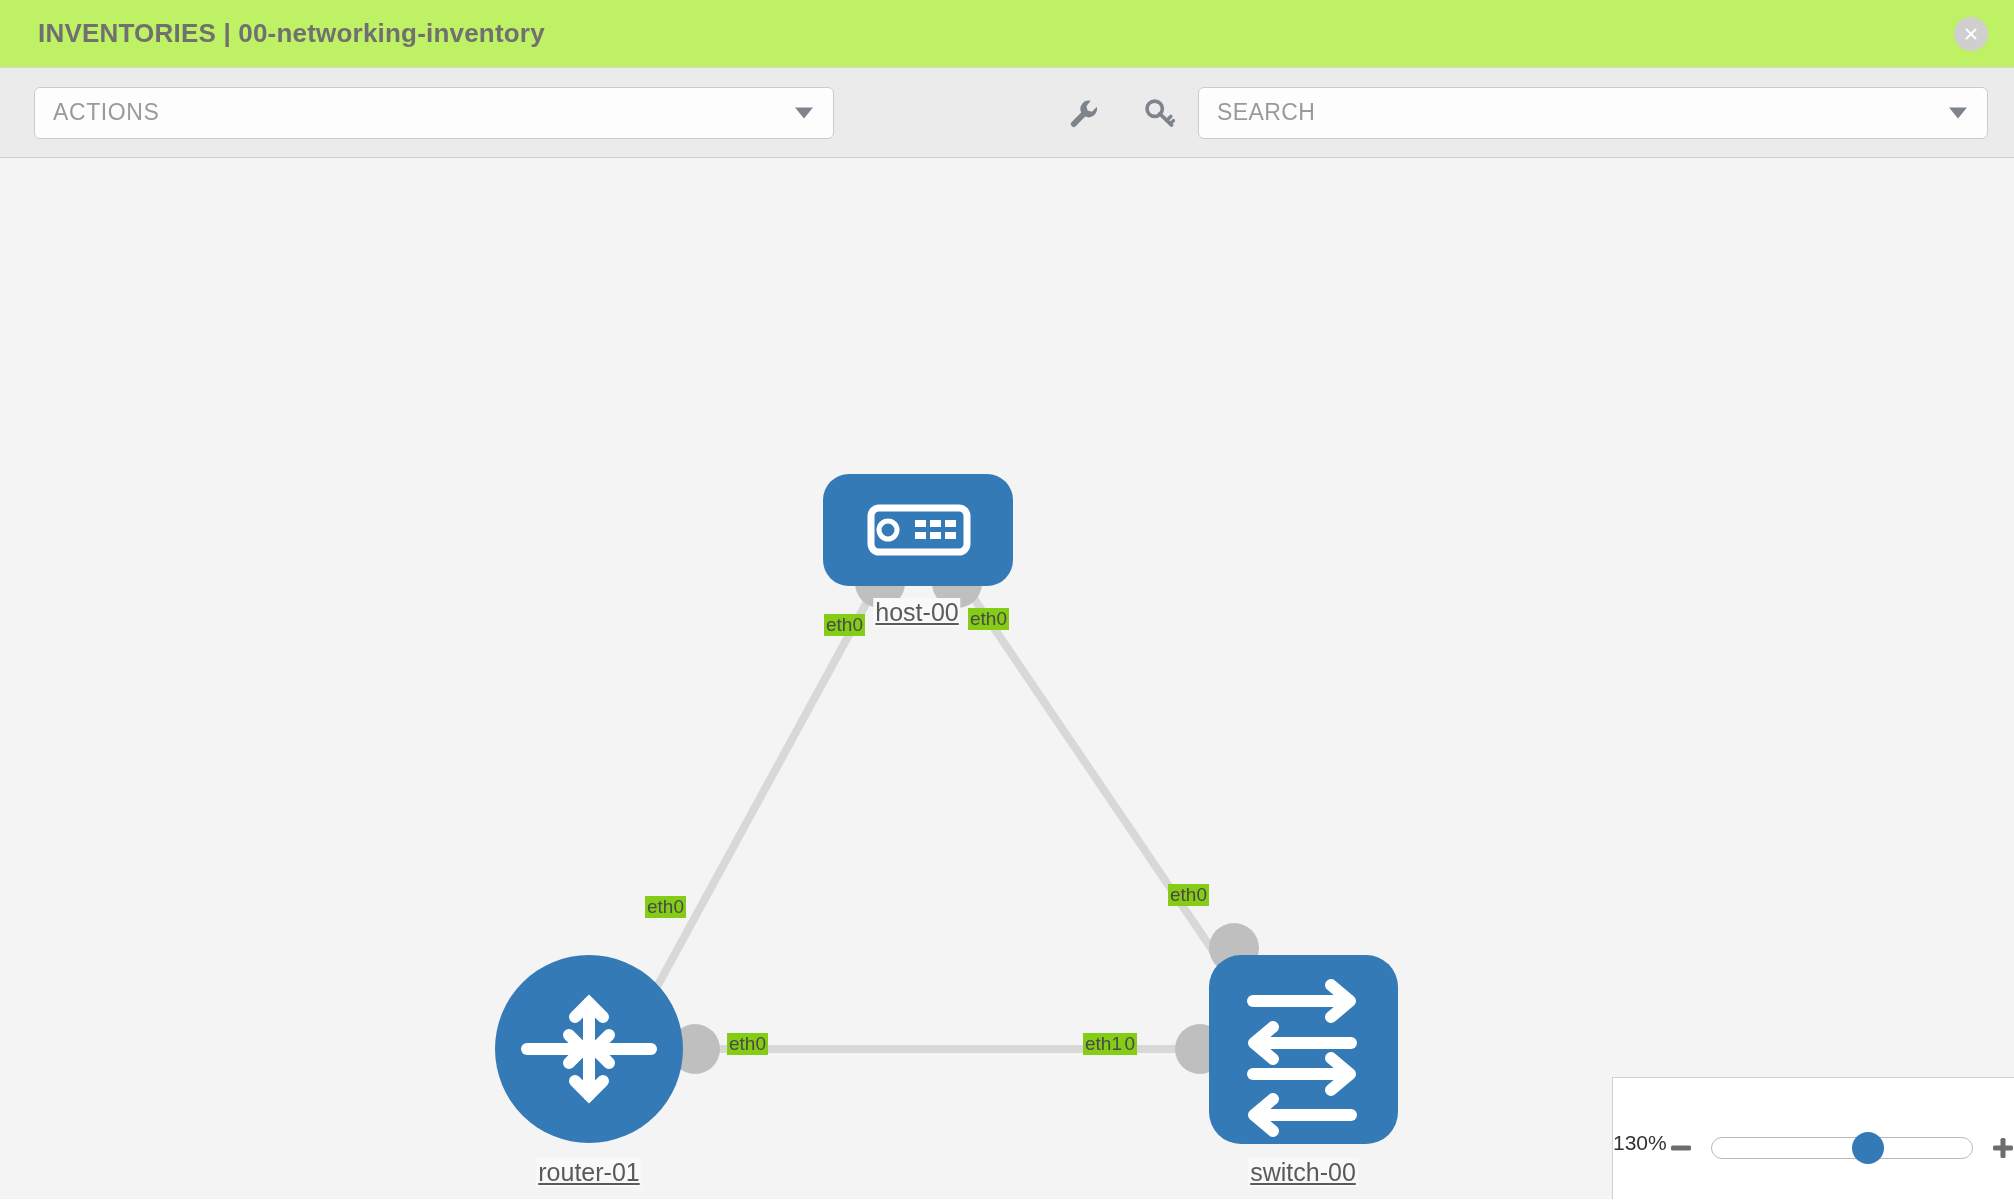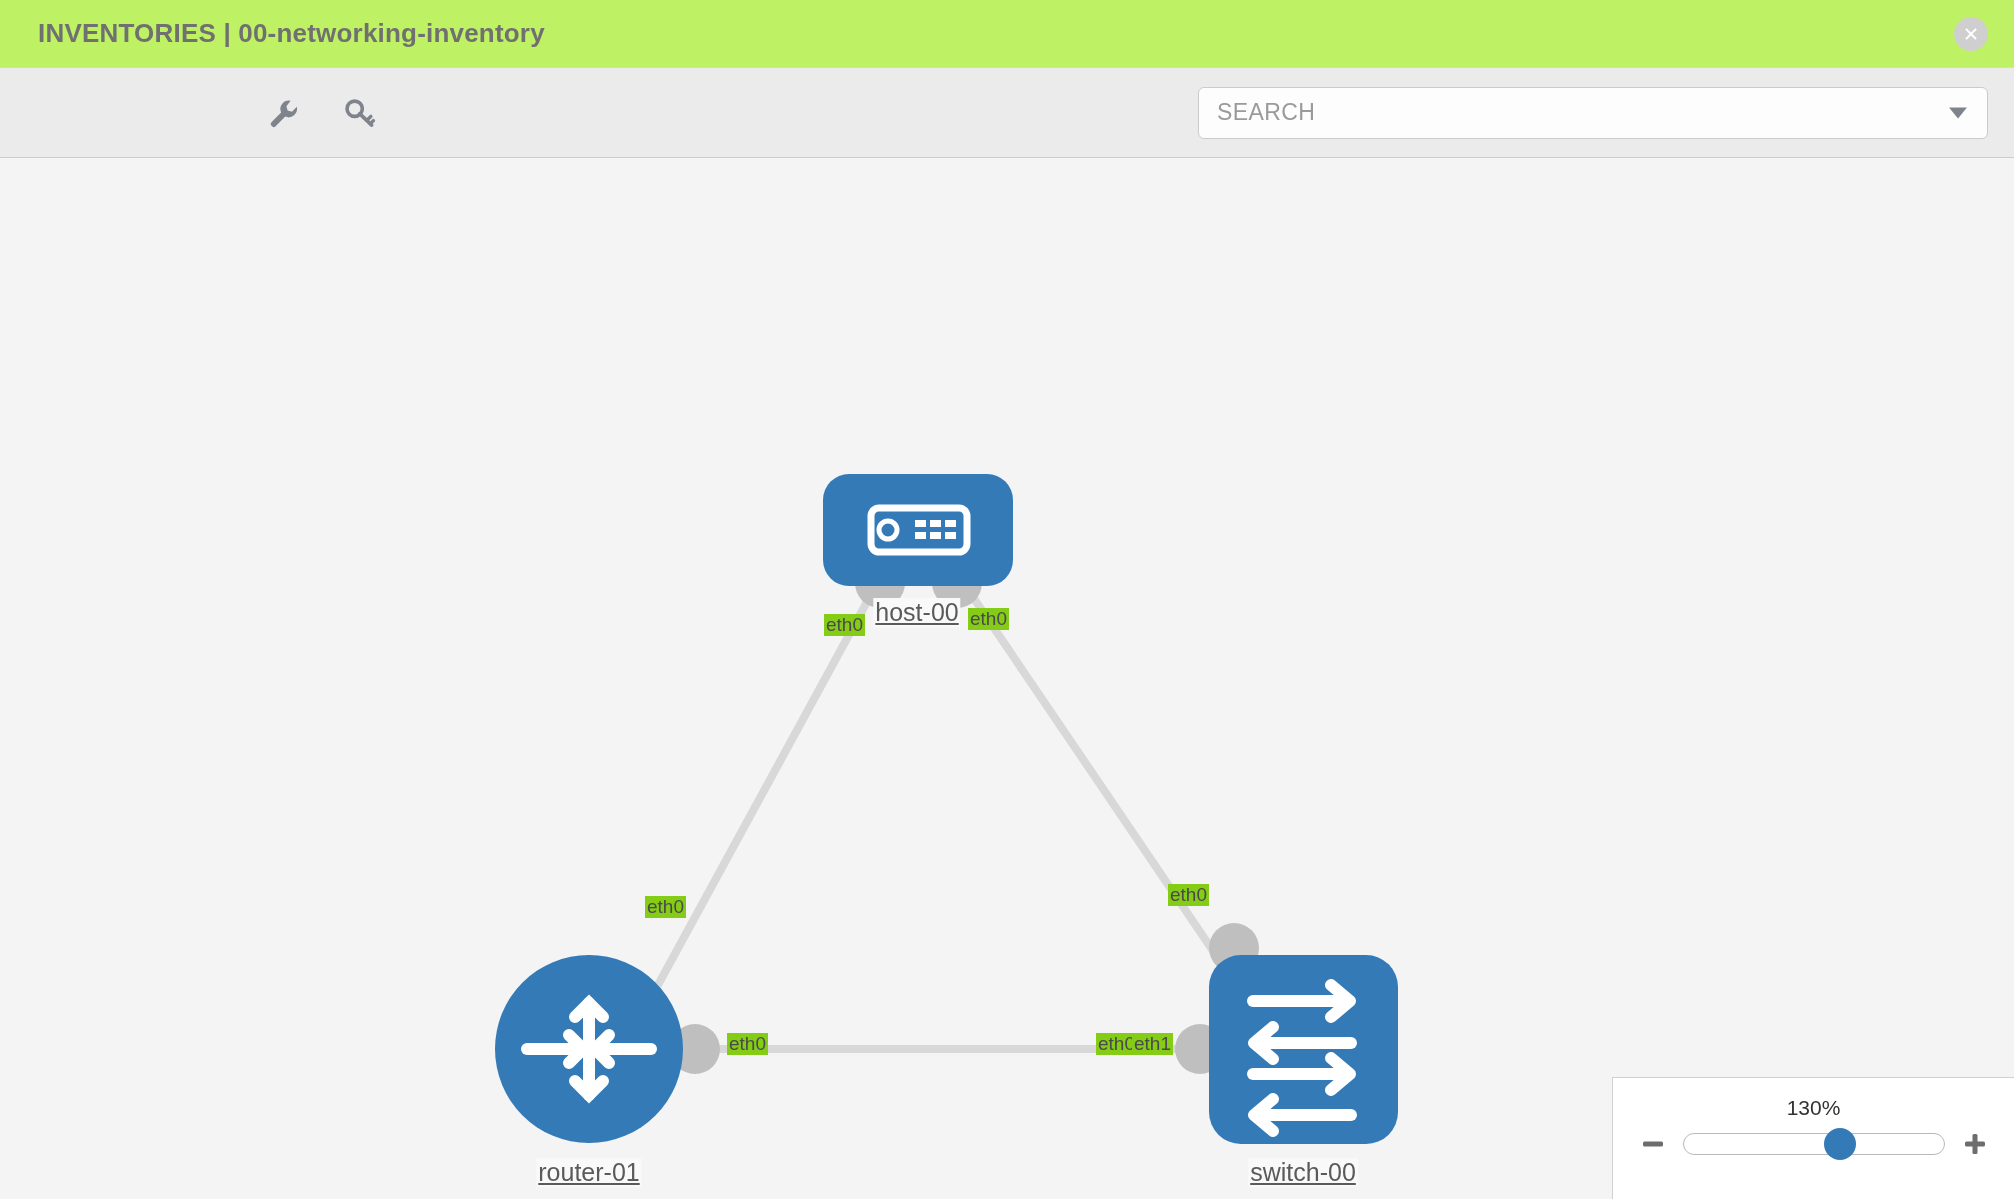--- a/index.html
+++ b/index.html
@@ -151,21 +151,21 @@
     position: absolute;
     right: 0;
     bottom: 0;
     width: 402px;
     height: 122px;
     background: #ffffff;
     border: 1px solid #d0d0d0;
     border-right: none;
     border-bottom: none;
     display: flex;
-    flex-direction: column;
+    flex-direction: row;
     align-items: center;
     padding-top: 18px;
   }
   .zoom-value {
     font-size: 21px;
     color: #333333;
     margin-bottom: 10px;
   }
   .zoom-row {
     display: flex;
@@ -206,20 +206,24 @@
   <div class="page-title">INVENTORIES | 00-networking-inventory</div>
   <div class="close-btn">
     <svg width="20" height="20" viewBox="0 0 20 20">
       <path d="M5.6 4.2 L10 8.6 L14.4 4.2 L15.8 5.6 L11.4 10 L15.8 14.4 L14.4 15.8 L10 11.4 L5.6 15.8 L4.2 14.4 L8.6 10 L4.2 5.6 Z" fill="#ffffff"></path>
     </svg>
   </div>
 </div>
 
 <div class="toolbar">
 
+  <div class="actions-select">
+    <span class="label">ACTIONS</span>
+    <span class="caret"></span>
+  </div>
 
   <div class="tool-icons">
     <div class="tool-icon">
       <svg width="34" height="34" viewBox="0 0 32 32">
         <path d="M22.2 4.5 a8 8 0 0 0 -8.9 11.1 L4.2 24.6 a2.3 2.3 0 0 0 0 3.3 l0.6 0.6 a2.3 2.3 0 0 0 3.3 0 l9.1 -9.1 a8 8 0 0 0 10.9 -9.2 l-4.6 4.6 -4.1 -1.1 -1.1 -4.1 z" fill="#7e838c"></path>
       </svg>
     </div>
     <div class="tool-icon">
       <svg width="34" height="34" viewBox="0 0 32 32">
         <circle cx="11" cy="12" r="7.2" fill="none" stroke="#7e838c" stroke-width="3.4"></circle>
@@ -308,21 +312,21 @@
   <div class="node-label" style="left:917px; top:440px;">host-00</div>
   <div class="node-label" style="left:589px; top:1000px;">router-01</div>
   <div class="node-label" style="left:1303px; top:1000px;text-align:center;">switch-00</div>
 
   <div class="edge-label" style="left:824px; top:456px;">eth0</div>
   <div class="edge-label" style="left:968px; top:450px;">eth0</div>
   <div class="edge-label" style="left:645px; top:738px;">eth0</div>
   <div class="edge-label" style="left:1168px; top:726px;">eth0</div>
   <div class="edge-label" style="left:727px; top:875px;">eth0</div>
   <div class="edge-label" style="left:1096px; top:875px;">eth0</div>
-  <div class="edge-label" style="left:1132px; top:875px;">eth1</div>
+  <div class="edge-label" style="left:1083px; top:875px;">eth1</div>
 
   <div class="zoom-panel">
     <div class="zoom-value">130%</div>
     <div class="zoom-row">
       <div class="zoom-minus">
         <svg width="26" height="26" viewBox="0 0 26 26">
           <rect x="3" y="10.5" width="20" height="5" rx="1.5" fill="#6d6d6d"></rect>
         </svg>
       </div>
       <div class="zoom-slider">

